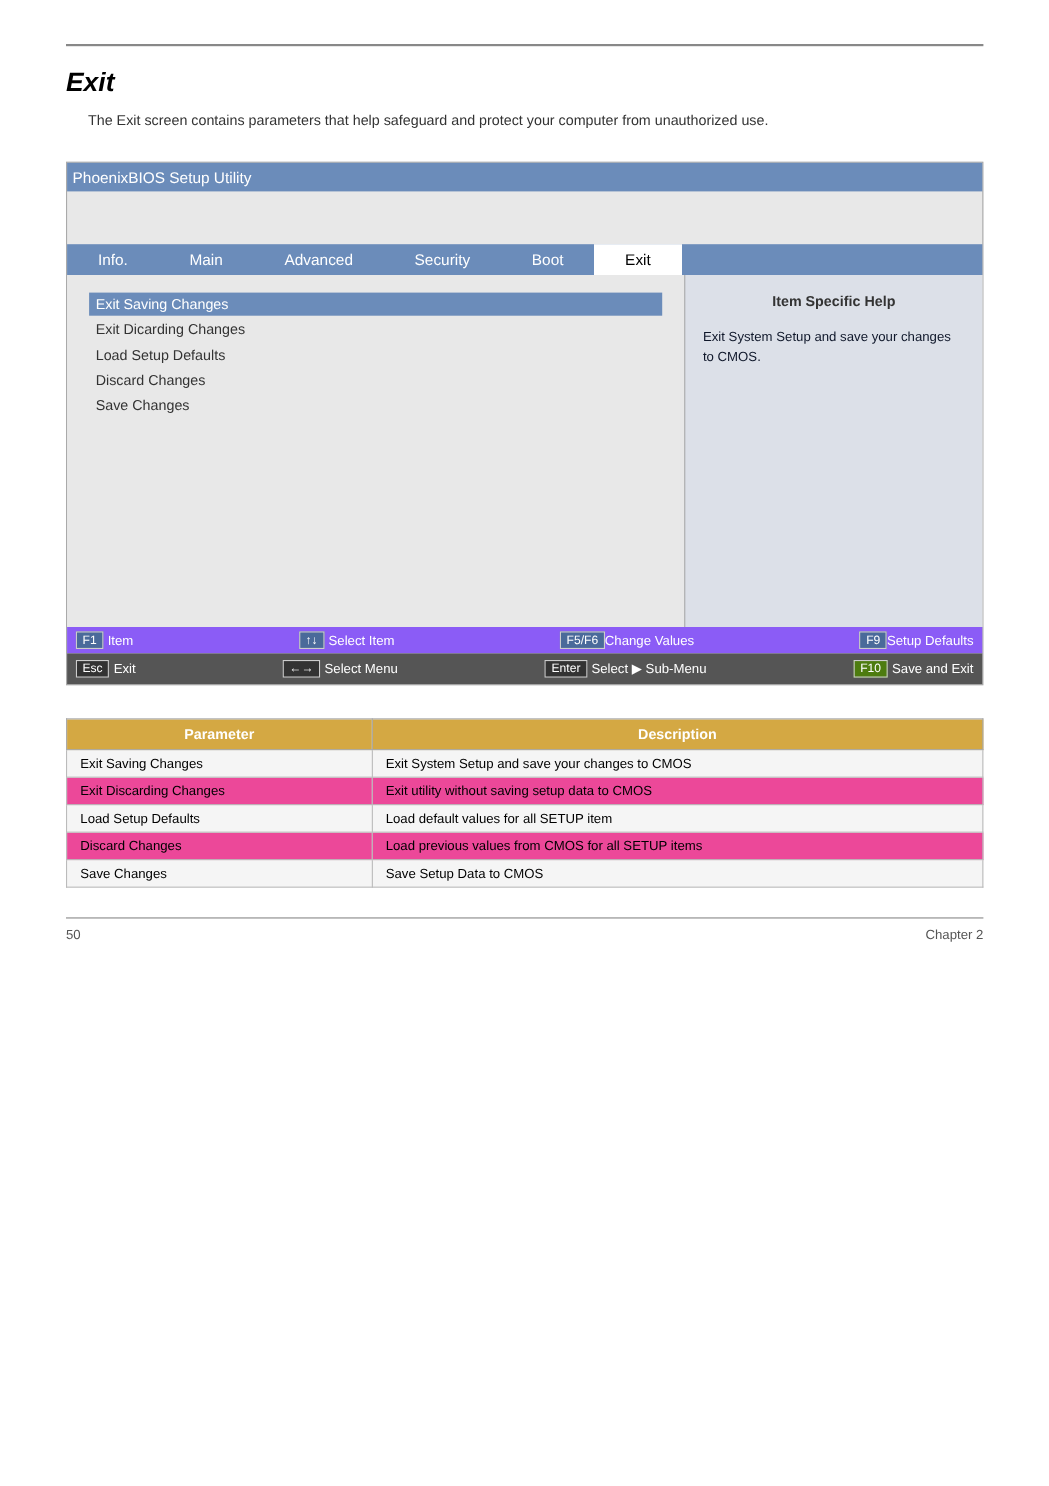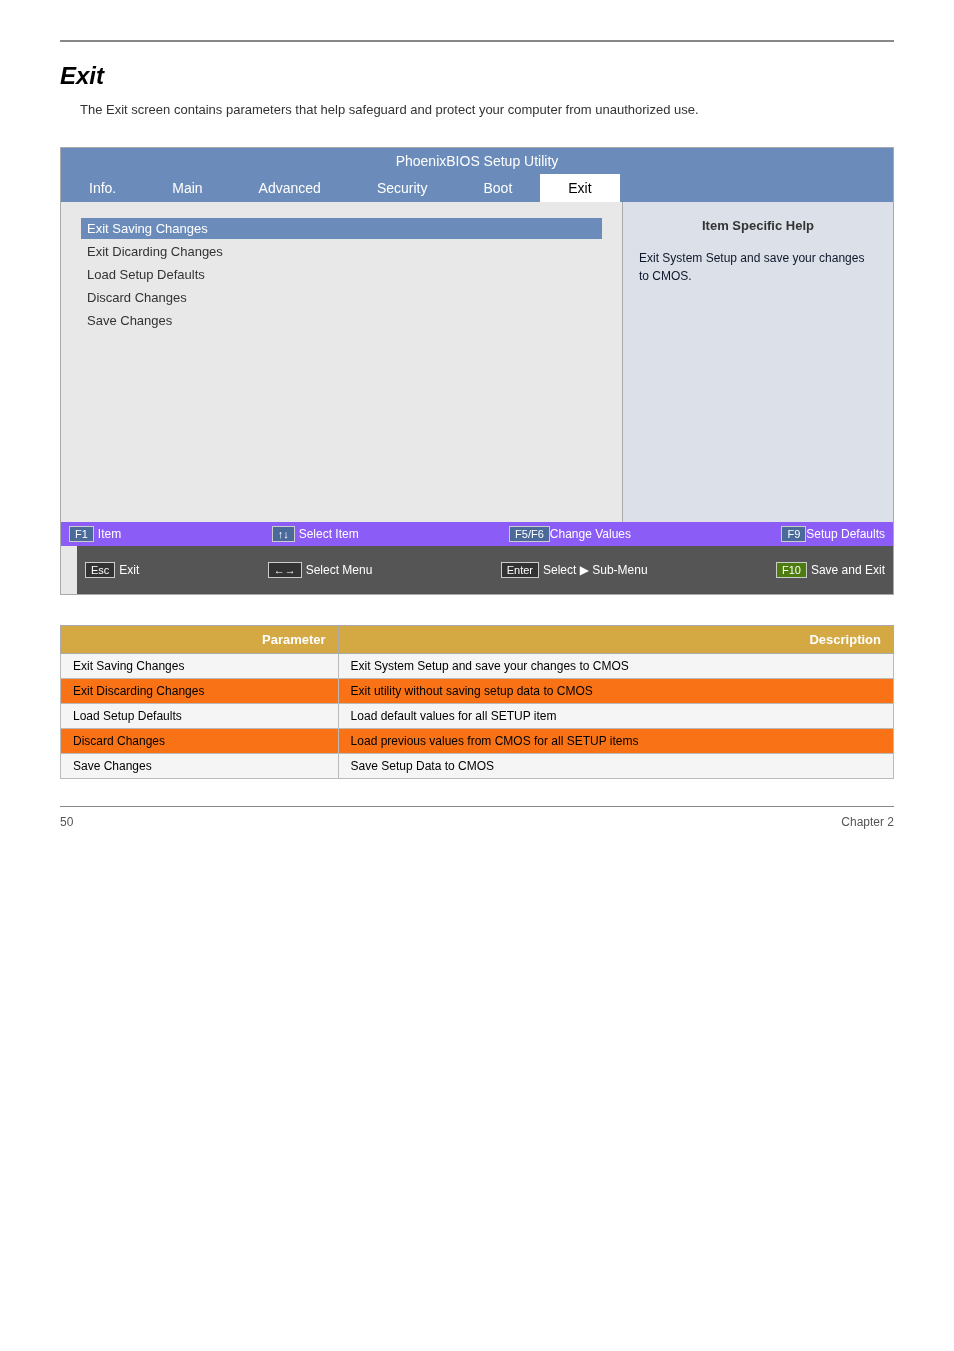--- a/index.html
+++ b/index.html
@@ -40,28 +40,29 @@
     
     .bios-box {
       border: 1px solid #aaa;
       background: #e8e8e8;
       margin-bottom: 30px;
     }
 
     .bios-title-bar {
       background: #6b8cba;
       color: #fff;
-      text-align: center;
+      text-align: left;
       padding: 5px;
       font-size: 14px;
     }
 
     .bios-nav {
       display: flex;
       background: #6b8cba;
+      margin-top: 48px;
     }
 
     .bios-nav-item {
       padding: 6px 28px;
       font-size: 14px;
       color: #fff;
       cursor: pointer;
       white-space: nowrap;
     }
 
@@ -122,30 +123,30 @@
       margin-bottom: 30px;
       border: 1px solid #aaa;
     }
 
     .param-table th {
       background: #d4a843;
       color: #fff;
       font-weight: bold;
       font-size: 13px;
       padding: 6px 12px;
-      text-align: right;
+      text-align: center;
       border: 1px solid #aaa;
     }
 
     .param-table td {
       font-size: 12px;
       padding: 5px 12px;
       border: 1px solid #bbb;
       vertical-align: top;
-      background: #f97316;
+      background: #ec4899;
     }
 
     .param-table tr:nth-child(odd) td {
       background: #f5f5f5;
     }
 
     
     .page-footer {
       position: absolute;
       bottom: 20px;
@@ -215,21 +216,21 @@
         </span>
         <span style="display: flex; align-items: center; color: rgb(255, 255, 255); font-size: 12px;">
           <span style="background: rgb(74, 106, 154); border: 1px solid rgb(204, 204, 204); padding: 1px 5px; margin-right: 0; font-size: 11px; color: rgb(255, 255, 255);">F5/F6</span>
           <span>Change Values</span>
         </span>
         <span style="display: flex; align-items: center; color: rgb(255, 255, 255); font-size: 12px;">
           <span style="background: rgb(74, 106, 154); border: 1px solid rgb(204, 204, 204); padding: 1px 5px; margin-right: 0; font-size: 11px; color: rgb(255, 255, 255);">F9</span>
           <span>Setup Defaults</span>
         </span>
       </div>
-    <div class="bios-status-row" style="background: rgb(85, 85, 85); display: flex; justify-content: space-between; padding: 16px 8px; margin-left: 16px;" id="status-row2">
+    <div class="bios-status-row" style="background: rgb(85, 85, 85); display: flex; justify-content: space-between; padding: 6px 8px;" id="status-row2">
         <span style="display: flex; align-items: center; color: rgb(255, 255, 255); font-size: 12px;">
           <span style="background: rgb(51, 51, 51); border: 1px solid rgb(204, 204, 204); padding: 1px 5px; margin-right: 4px; font-size: 11px; color: rgb(255, 255, 255);">Esc</span>
           <span>Exit</span>
         </span>
         <span style="display: flex; align-items: center; color: rgb(255, 255, 255); font-size: 12px;">
           <span style="background: rgb(51, 51, 51); border: 1px solid rgb(204, 204, 204); padding: 1px 5px; margin-right: 4px; font-size: 11px; color: rgb(255, 255, 255);">←→</span>
           <span>Select Menu</span>
         </span>
         <span style="display: flex; align-items: center; color: rgb(255, 255, 255); font-size: 12px;">
           <span style="background: rgb(51, 51, 51); border: 1px solid rgb(204, 204, 204); padding: 1px 5px; margin-right: 4px; font-size: 11px; color: rgb(255, 255, 255);">Enter</span>

